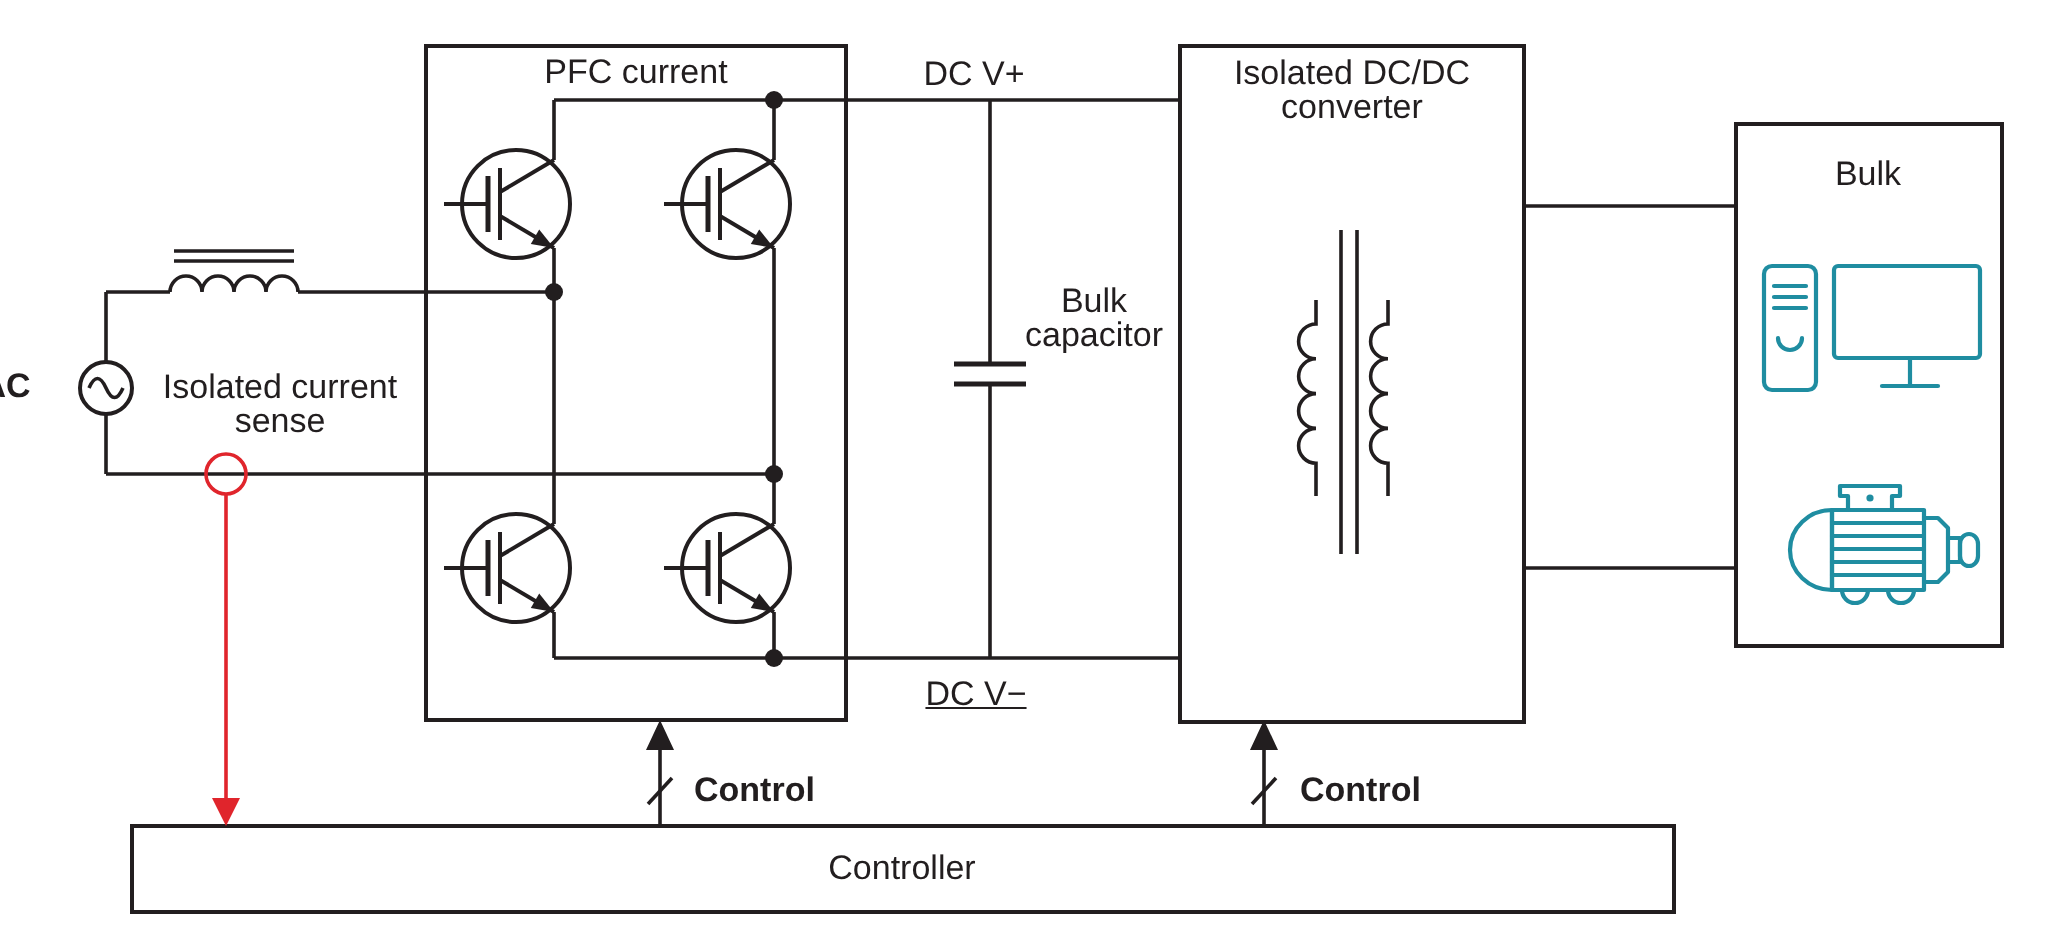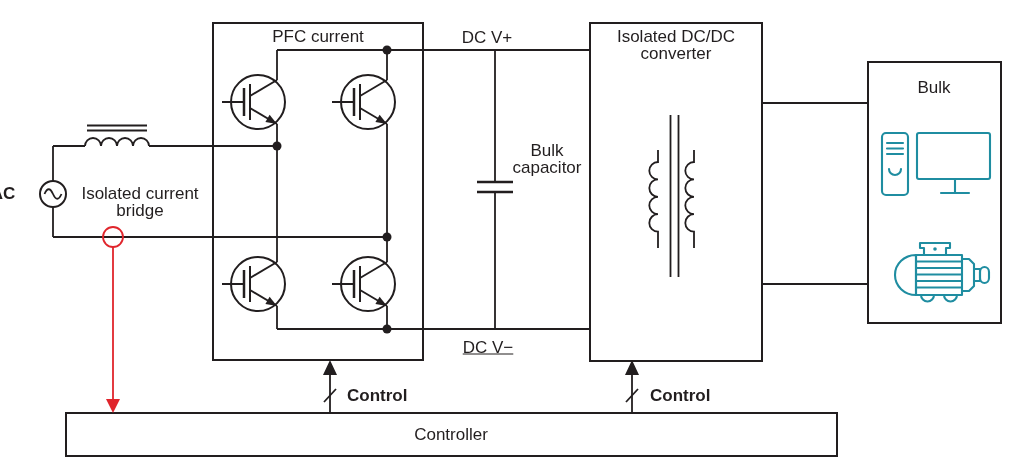--- a/index.html
+++ b/index.html
@@ -143,21 +143,21 @@
   </g>
   <g>
     <path d="M632,375 V413" class="wire"></path>
     <polygon points="632,360 625,375 639,375" class="fill"></polygon>
     <path d="M626,402 L638,389" class="wire"></path>
   </g>
 </svg>
 
 <div class="lbl c" style="left:3px;top:193px;font-weight:bold;">AC</div>
 <div class="lbl c" style="left:140px;top:202px;">Isolated current
-bridge</div>
+sense</div>
 <div class="lbl c" style="left:318px;top:36px;">PFC current</div>
 <div class="lbl c" style="left:487px;top:37px;">DC V+</div>
 <div class="lbl c" style="left:488px;top:347px;text-decoration:underline;">DC V−</div>
 <div class="lbl c" style="left:547px;top:159px;">Bulk
 capacitor</div>
 <div class="lbl c" style="left:676px;top:45px;">Isolated DC/DC
 converter</div>
 <div class="lbl c" style="left:934px;top:87px;">Bulk</div>
 <div class="lbl l" style="left:347px;top:395px;">Control</div>
 <div class="lbl l" style="left:650px;top:395px;">Control</div>

